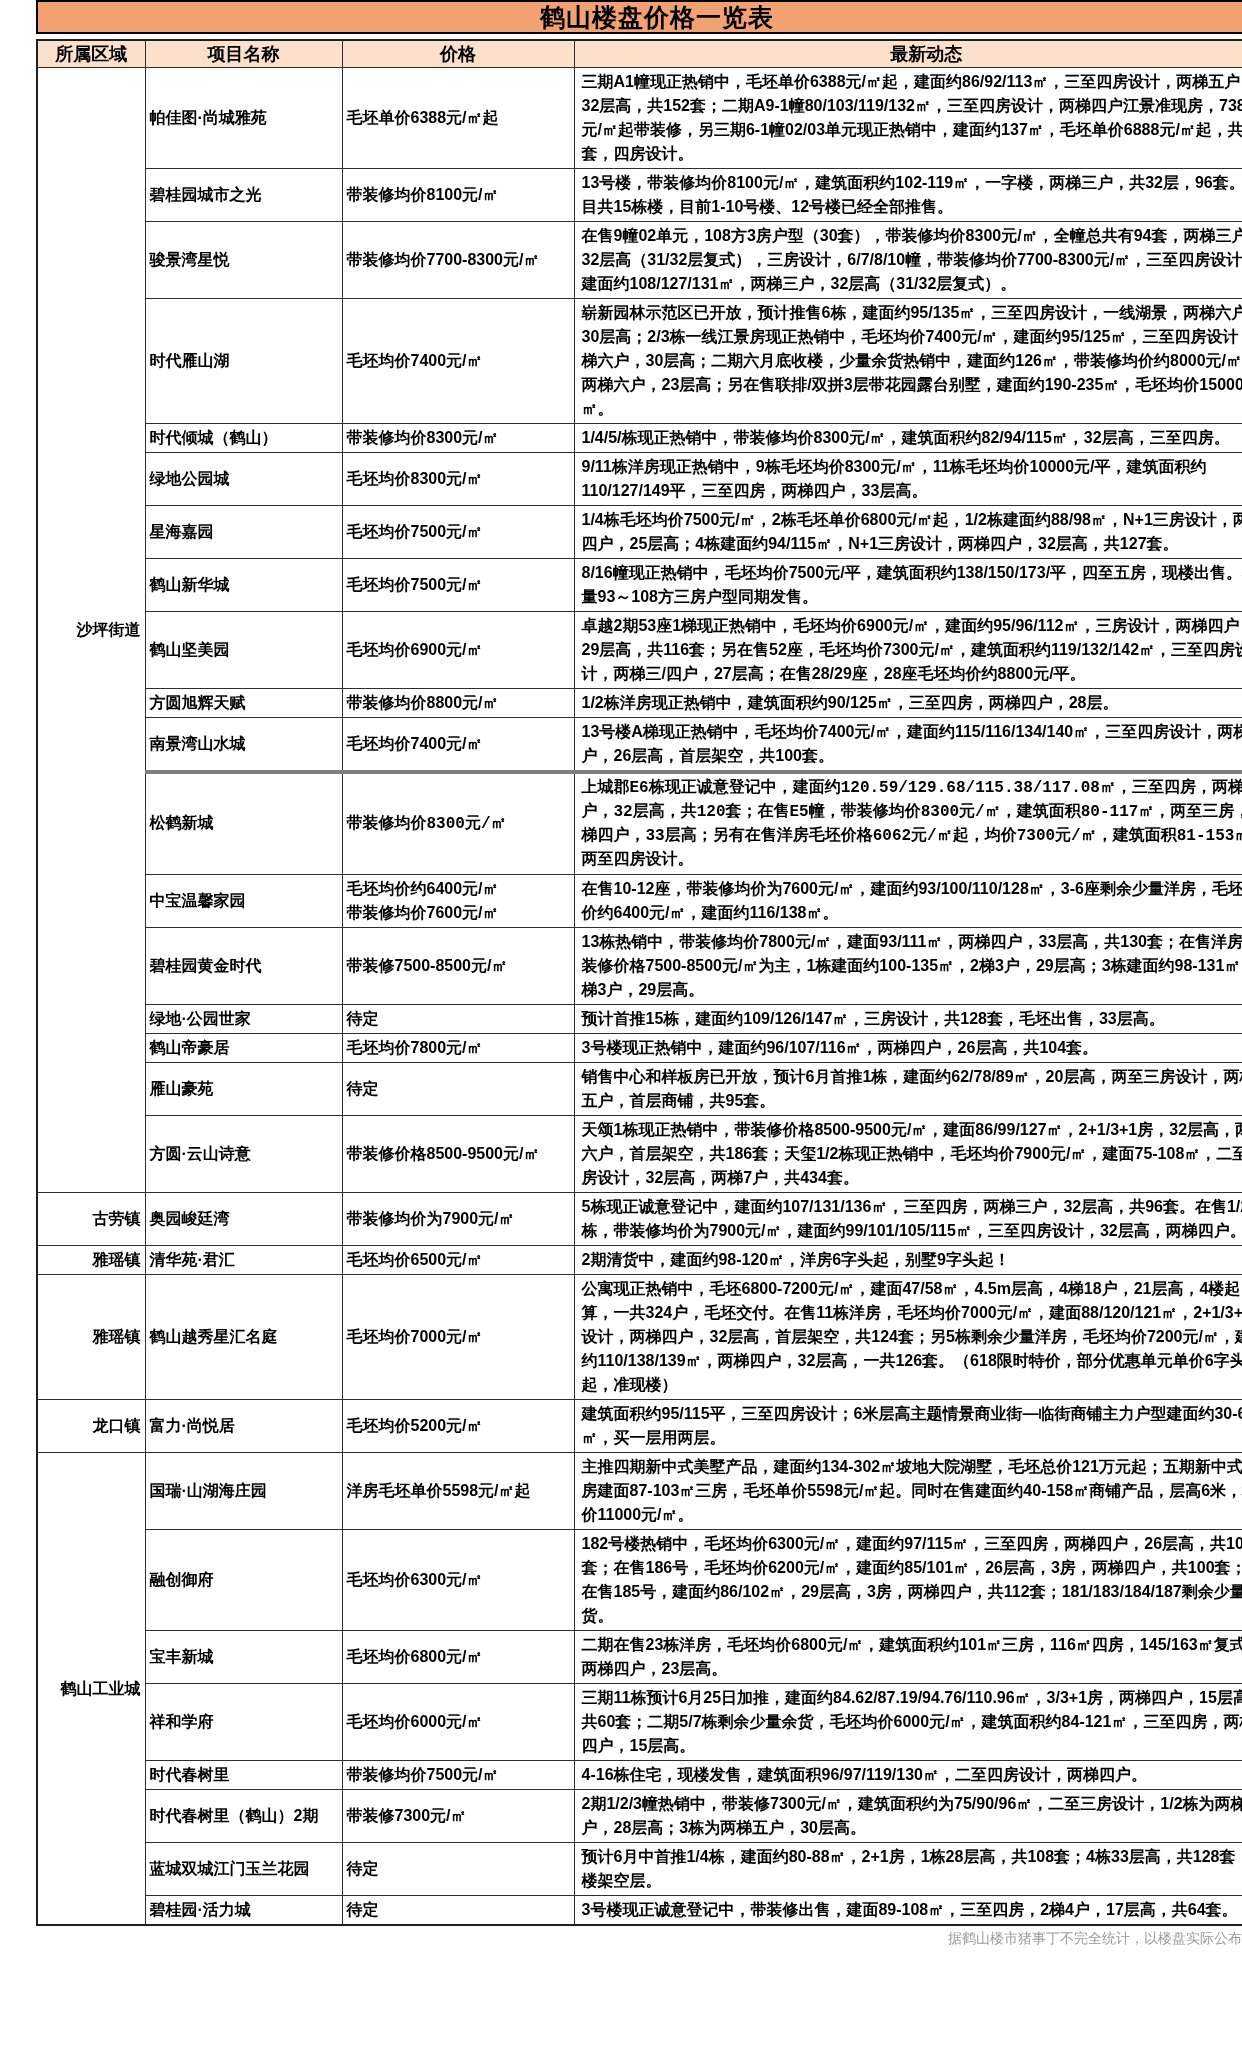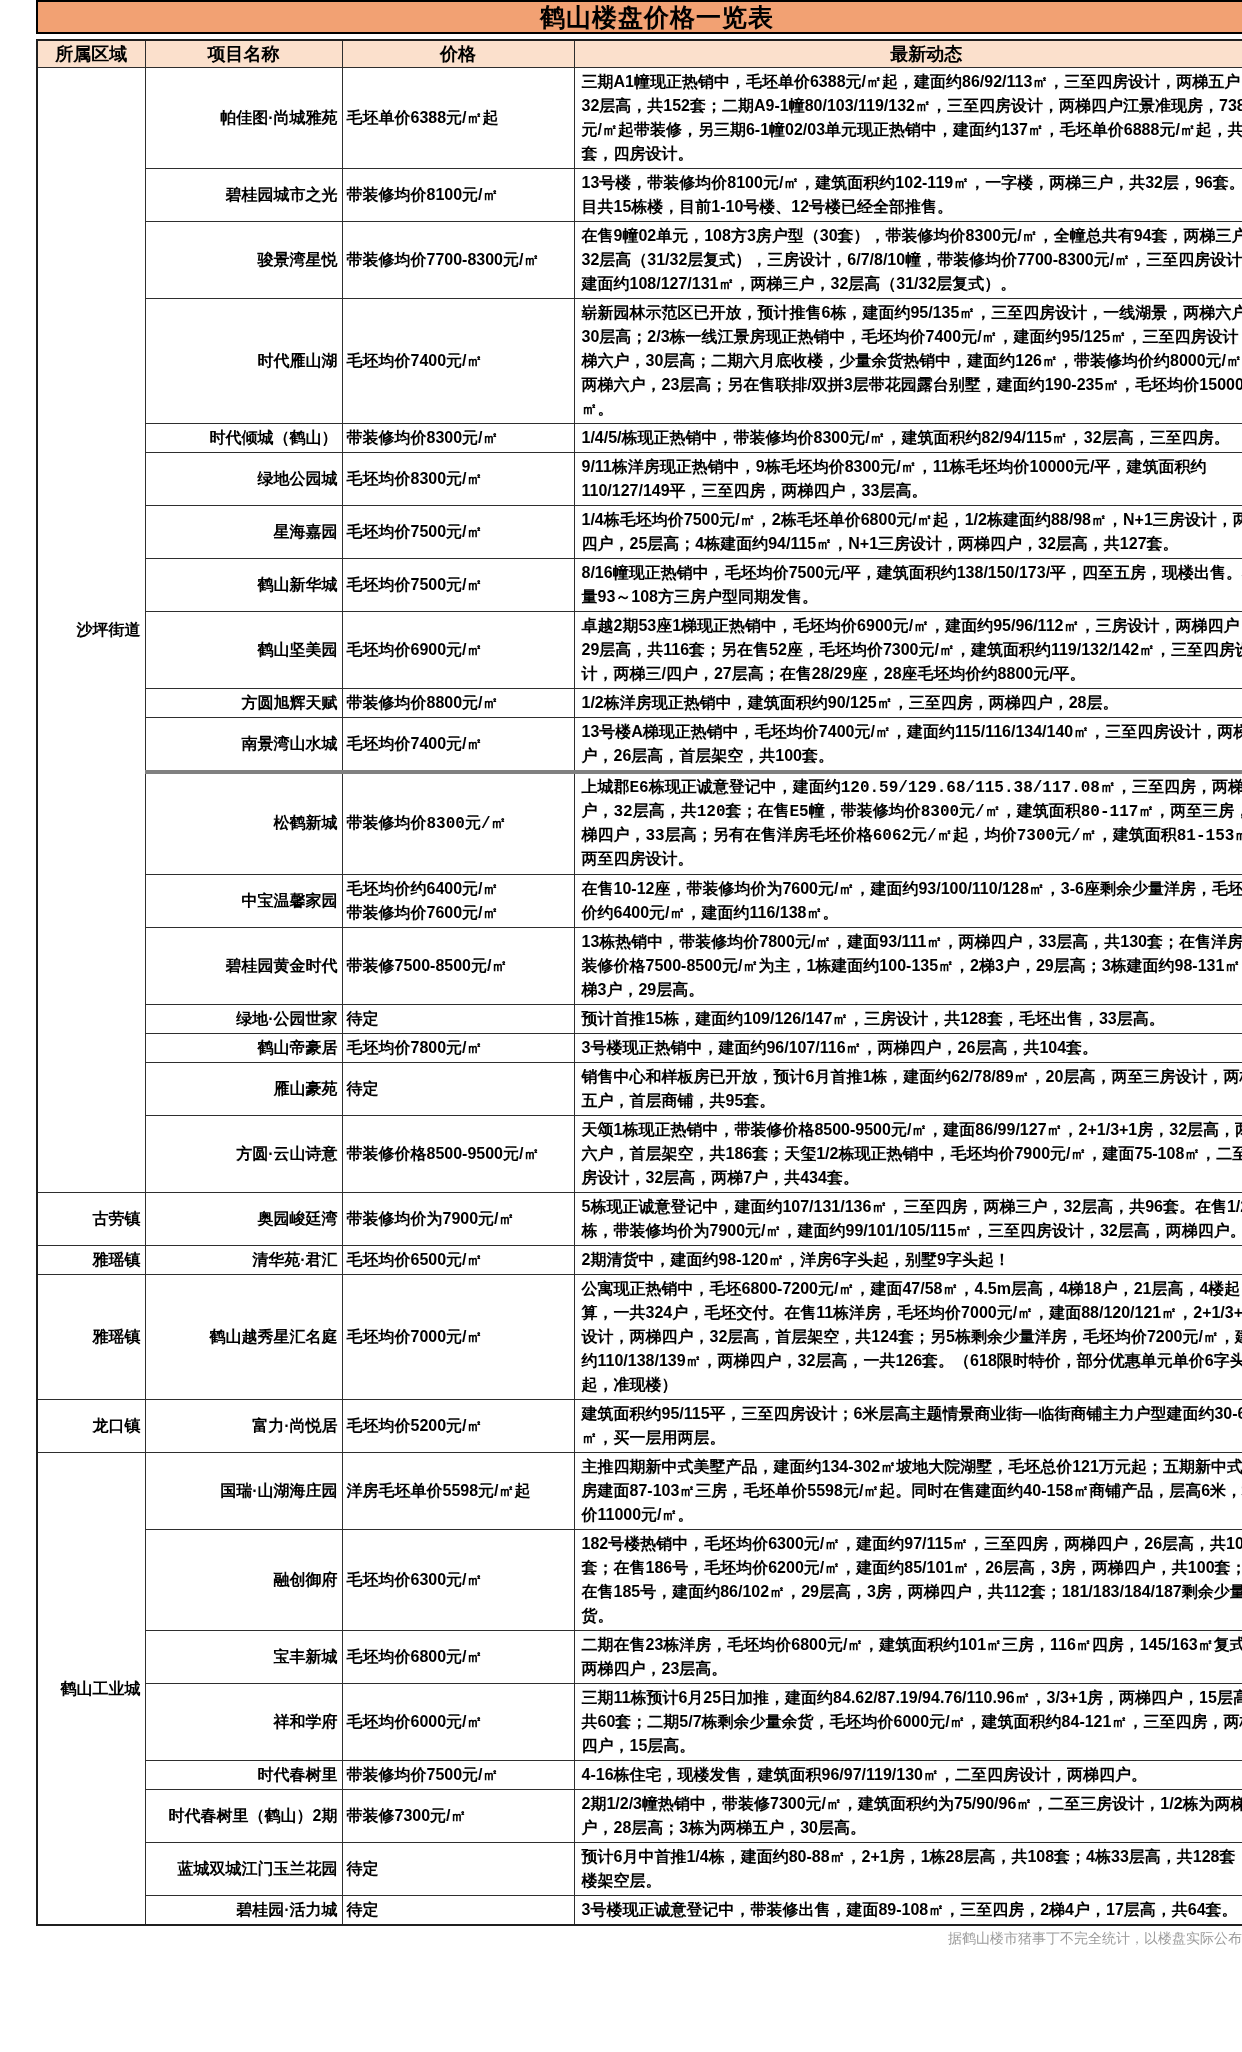--- a/index.html
+++ b/index.html
@@ -35,21 +35,21 @@
     text-align:center;
   }
   .price-table td{
     font-size:16px;
     font-weight:bold;
     padding:2px 4px;
     vertical-align:middle;
     line-height:24px;
   }
   td.region{text-align:right;}
-  td.name{text-align:right;}
+  td.name{text-align:left;}
   td.price{text-align:left;white-space:pre-line;}
   td.news{text-align:left;padding:2px 7px;}
   tr.seam td{border-top:4px solid #808080;font-family:Liberation Mono, monospace;}
   .footer{
     height:22px;
     font-size:14px;
     color:#9b9b9b;
     text-align:right;
     padding:4px 8px 0 0;
   }

